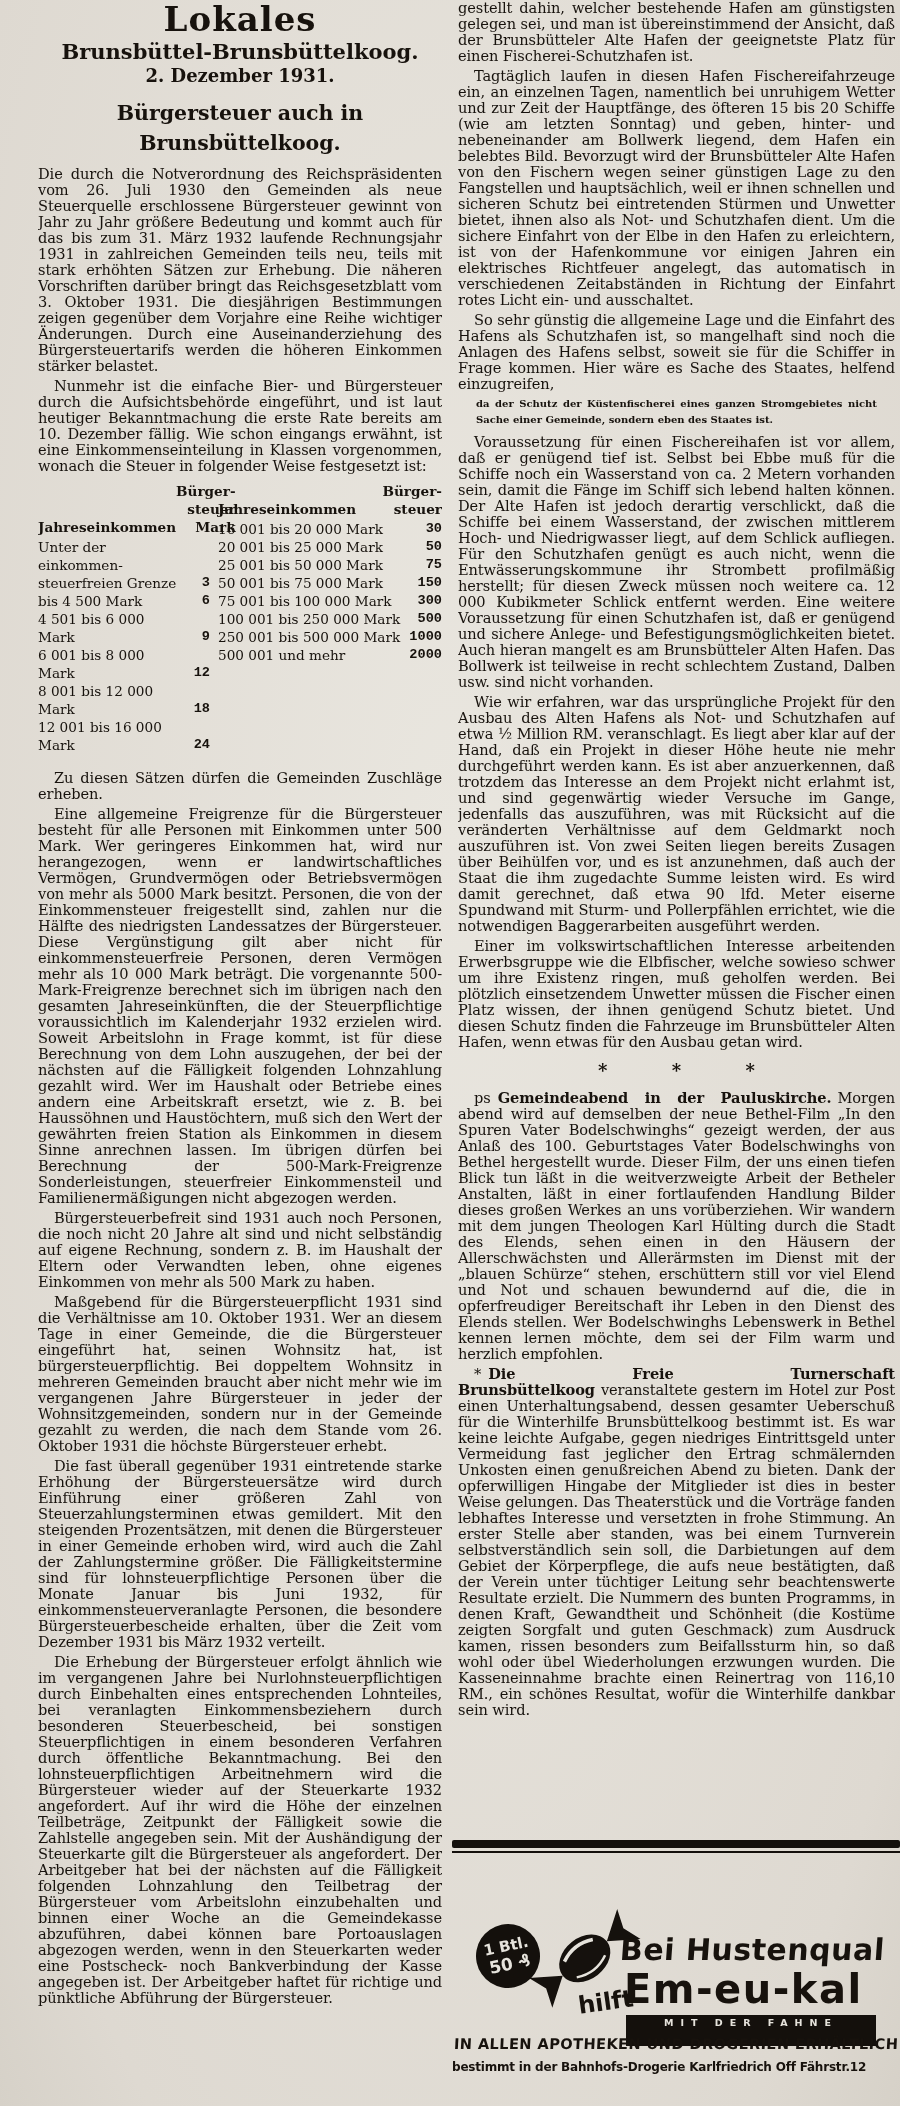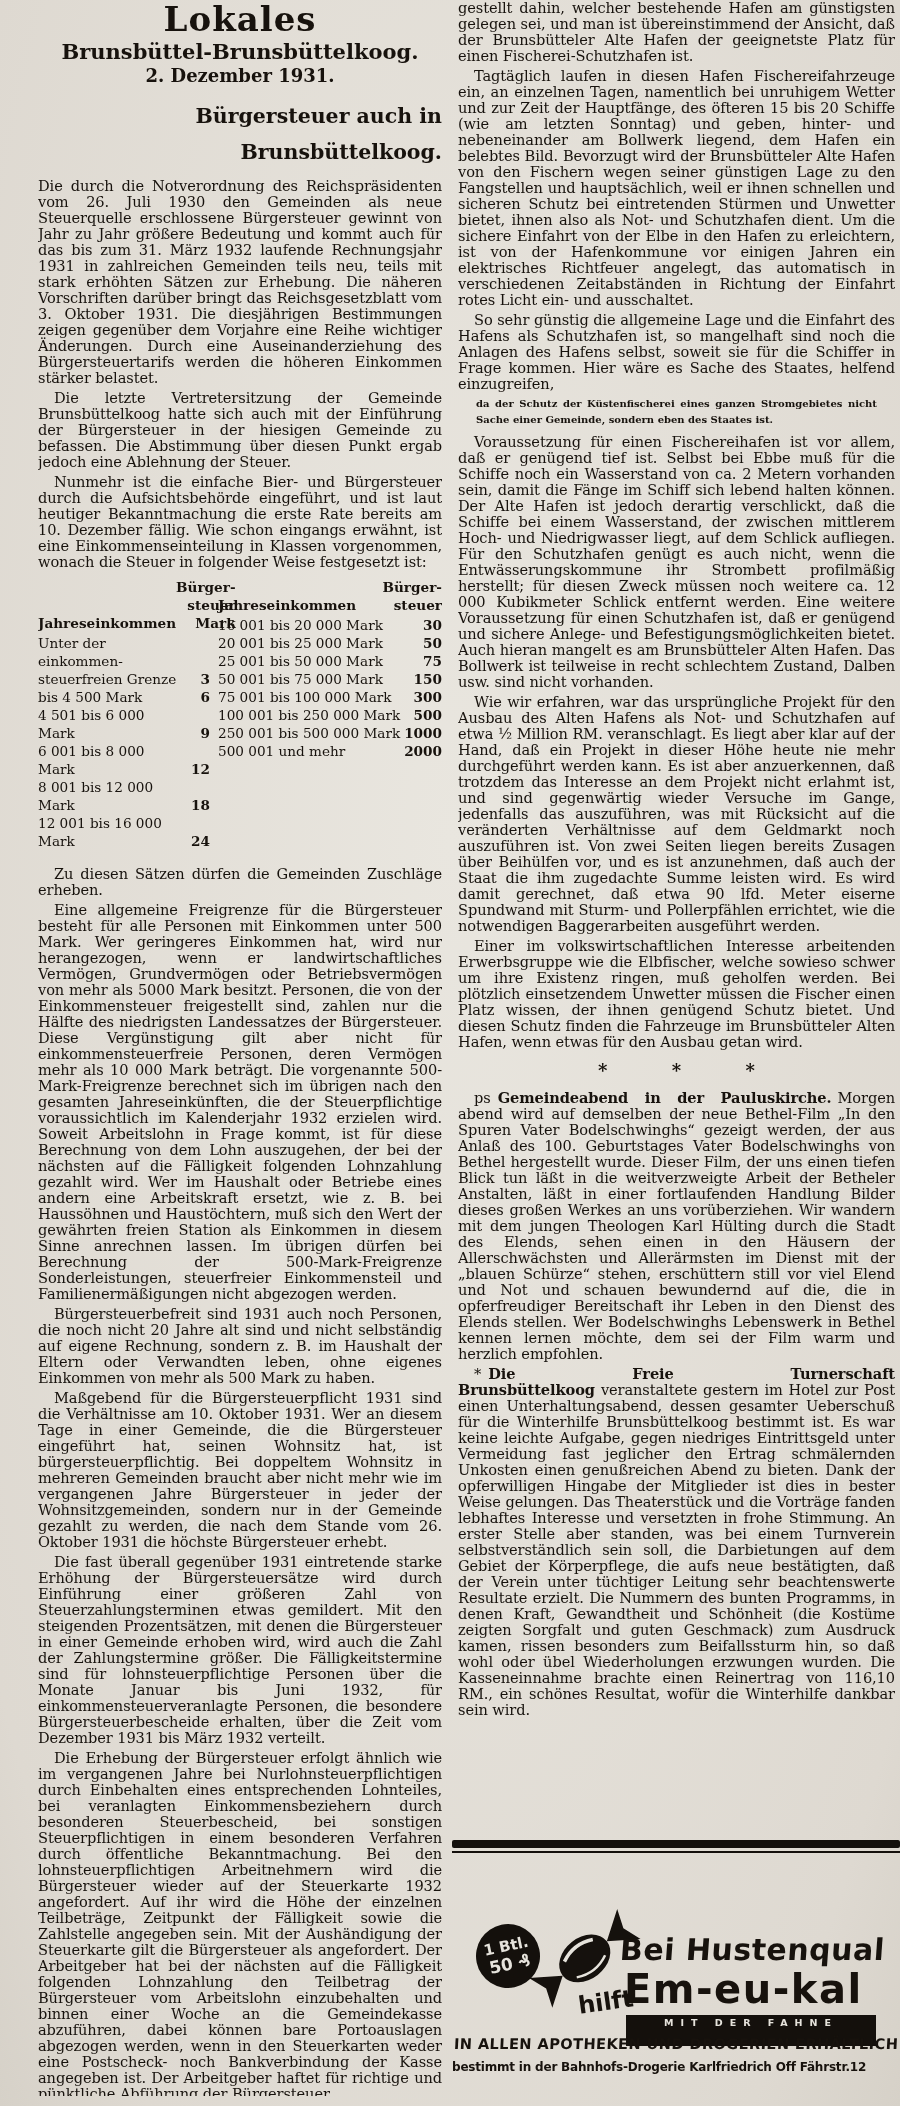--- a/index.html
+++ b/index.html
@@ -14,21 +14,21 @@
   .col{position:absolute;top:0;overflow:hidden;}
   .col-left{left:38px;width:404px;height:2096px;}
   .col-right{left:458px;width:437px;height:2096px;}
   .col-right-text{height:1820px;overflow:hidden;}
 
   .masthead{text-align:center;margin-bottom:10px;}
   .m-section{font-size:34px;font-weight:bold;line-height:38px;letter-spacing:1px;}
   .m-location{font-size:21px;font-weight:bold;line-height:24px;margin-top:2px;}
   .m-date{font-size:18px;font-weight:bold;line-height:24px;}
 
-  .headline1{font-size:20.5px;font-weight:bold;text-align:right;line-height:36px;margin:10px 0 8px 0;}
+  .headline1{font-size:20.5px;font-weight:bold;text-align:center;line-height:30px;margin:10px 0 8px 0;}
 
   .para{
     font-size:14.6px;line-height:16px;text-align:justify;
     margin:0 0 4px 0;text-indent:16px;letter-spacing:-0.1px;
   }
   .para.no-indent,.pb > p:first-child{text-indent:0;}
   .news-prefix{margin-right:7px;}
   .news-lead{font-weight:bold;margin-right:6px;}
 
   .stars{
@@ -42,21 +42,21 @@
   .pre{white-space:pre-line;}
 
   .tax-table{display:flex;gap:8px;font-size:13.6px;line-height:18px;margin:8px 0 4px 0;}
   .tt-side{display:flex;flex-direction:column;}
   .tt-left{width:172px;}
   .tt-right{width:224px;}
   .tt-head{display:flex;justify-content:space-between;align-items:flex-end;font-weight:bold;margin-bottom:2px;}
   .tt-head .pre{text-align:right;}
   .tt-row{display:flex;justify-content:space-between;align-items:flex-end;}
   .tt-range{white-space:pre-line;}
-  .tt-val{font-weight:bold;text-align:right;min-width:30px;}
+  .tt-val{font-weight:bold;text-align:right;min-width:30px;font-family:Liberation Mono, monospace;}
   .table-note{margin-top:16px;}
 
   .ad{position:absolute;left:452px;top:1836px;width:448px;height:270px;font-family:"DejaVu Sans",sans-serif;}
   .ad-rule{position:absolute;left:0;top:4px;width:448px;height:8px;background:#14100c;border-radius:2px;}
   .ad-rule2{position:absolute;left:0;top:15px;width:448px;height:2px;background:#14100c;}
   .ad-badge{
     position:absolute;left:24px;top:88px;width:64px;height:64px;border-radius:50%;
     background:#14100c;color:#e6e3dc;display:flex;flex-direction:column;align-items:center;justify-content:center;
     font-weight:bold;transform:rotate(-12deg);line-height:1.1;
   }
@@ -83,21 +83,20 @@
     <div class="masthead">
       <div class="m-section">Lokales</div>
       <div class="m-location">Brunsbüttel-Brunsbüttelkoog.</div>
       <div class="m-date">2. Dezember 1931.</div>
     </div>
 
     <div class="headline1">Bürgersteuer auch in Brunsbüttelkoog.</div>
 
     <div class="pb">
         <p class="para">Die durch die Notverordnung des Reichspräsidenten vom 26. Juli 1930 den Gemeinden als neue Steuerquelle erschlossene Bürgersteuer gewinnt von Jahr zu Jahr größere Bedeutung und kommt auch für das bis zum 31. März 1932 laufende Rechnungsjahr 1931 in zahlreichen Gemeinden teils neu, teils mit stark erhöhten Sätzen zur Erhebung. Die näheren Vorschriften darüber bringt das Reichsgesetzblatt vom 3. Oktober 1931. Die diesjährigen Bestimmungen zeigen gegenüber dem Vorjahre eine Reihe wichtiger Änderungen. Durch eine Auseinanderziehung des Bürgersteuertarifs werden die höheren Einkommen stärker belastet.</p>
-        <p class="para">Die letzte Vertretersitzung der Gemeinde Brunsbüttelkoog hatte sich auch mit der Einführung der Bürgersteuer in der hiesigen Gemeinde zu befassen. Die Abstimmung über diesen Punkt ergab jedoch eine Ablehnung der Steuer.</p>
         <p class="para">Nunmehr ist die einfache Bier- und Bürgersteuer durch die Aufsichtsbehörde eingeführt, und ist laut heutiger Bekanntmachung die erste Rate bereits am 10. Dezember fällig. Wie schon eingangs erwähnt, ist eine Einkommenseinteilung in Klassen vorgenommen, wonach die Steuer in folgender Weise festgesetzt ist:</p>
       </div>
 
     <div class="tax-table">
       <div class="tt-side tt-left">
         <div class="tt-head">
           <span>Jahreseinkommen</span>
           <span class="pre">Bürger-
 steuer
 Mark</span>

